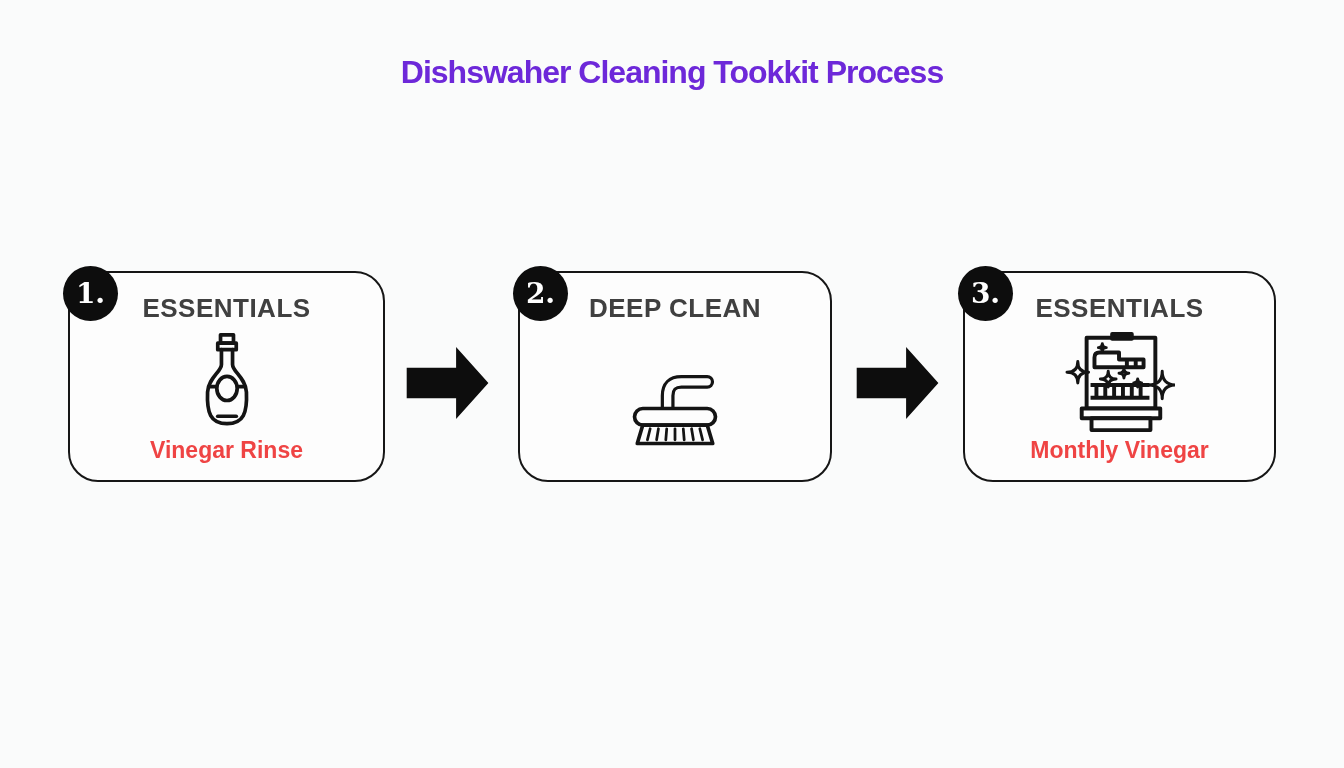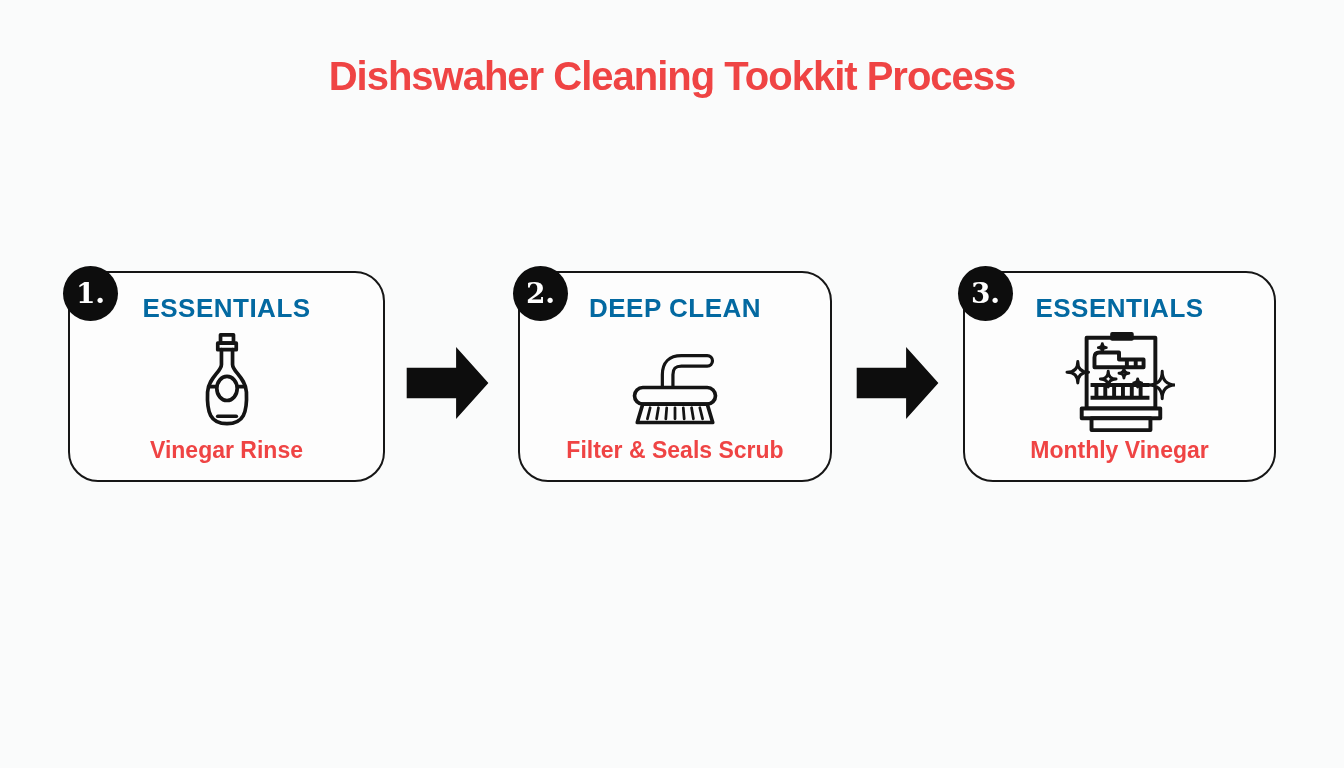--- a/index.html
+++ b/index.html
@@ -6,22 +6,22 @@
   body{
     width:1344px;height:768px;overflow:hidden;
     background:#fafbfb;
     font-family:"Liberation Sans", sans-serif;
     color:#17191c;
   }
   .canvas{position:relative;width:1344px;height:768px;}
   .main-title{
     position:absolute;top:54px;left:0;width:100%;
     text-align:center;
-    font-size:40px;font-weight:bold;letter-spacing:-1px;
-    color:#ef4444;
+    font-size:32px;font-weight:bold;letter-spacing:-1px;
+    color:#6d28d9;
   }
   .step-box{
     position:absolute;top:271px;width:317px;height:211px;
     border:2.5px solid #161616;border-radius:30px;
     background:#fdfdfd;
     display:flex;flex-direction:column;align-items:center;
     box-sizing:border-box;
   }
   .step-box.b1{left:68px;}
   .step-box.b2{left:518px;width:314px;}
@@ -30,21 +30,21 @@
     position:absolute;left:-7px;top:-7px;
     width:55px;height:55px;border-radius:50%;
     background:#0d0d0d;color:#ffffff;
     display:flex;align-items:center;justify-content:center;
     font-family:"DejaVu Serif", serif;
     font-weight:bold;font-size:28px;
   }
   .step-heading{
     margin-top:20px;
     font-size:26px;font-weight:bold;letter-spacing:0.5px;
-    color:#0369a1;
+    color:#404040;
   }
   .step-icon{
     flex:1;display:flex;align-items:center;justify-content:center;
     margin-top:2px;
   }
   .step-caption{
     margin-bottom:16px;
     font-size:23px;font-weight:600;
     color:#ef4444;
   }
@@ -93,21 +93,20 @@
           <line x1="33" y1="78" x2="30" y2="90"></line>
           <line x1="42" y1="78" x2="40" y2="90"></line>
           <line x1="51" y1="78" x2="50" y2="90"></line>
           <line x1="60" y1="78" x2="60" y2="90"></line>
           <line x1="69" y1="78" x2="70" y2="90"></line>
           <line x1="78" y1="78" x2="80" y2="90"></line>
           <line x1="87" y1="78" x2="90" y2="90"></line>
         </g>
       </svg>
     </div>
-    <div class="step-caption">Filter &amp; Seals Scrub</div>
   </div>
 
   <svg class="flow-arrow a2" viewBox="0 0 88 80">
     <polygon points="0,24 52,24 52,2 86,40 52,78 52,56 0,56" fill="#0d0d0d"></polygon>
   </svg>
 
   <div class="step-box b3">
     <div class="badge">3.</div>
     <div class="step-heading">ESSENTIALS</div>
     <div class="step-icon">

